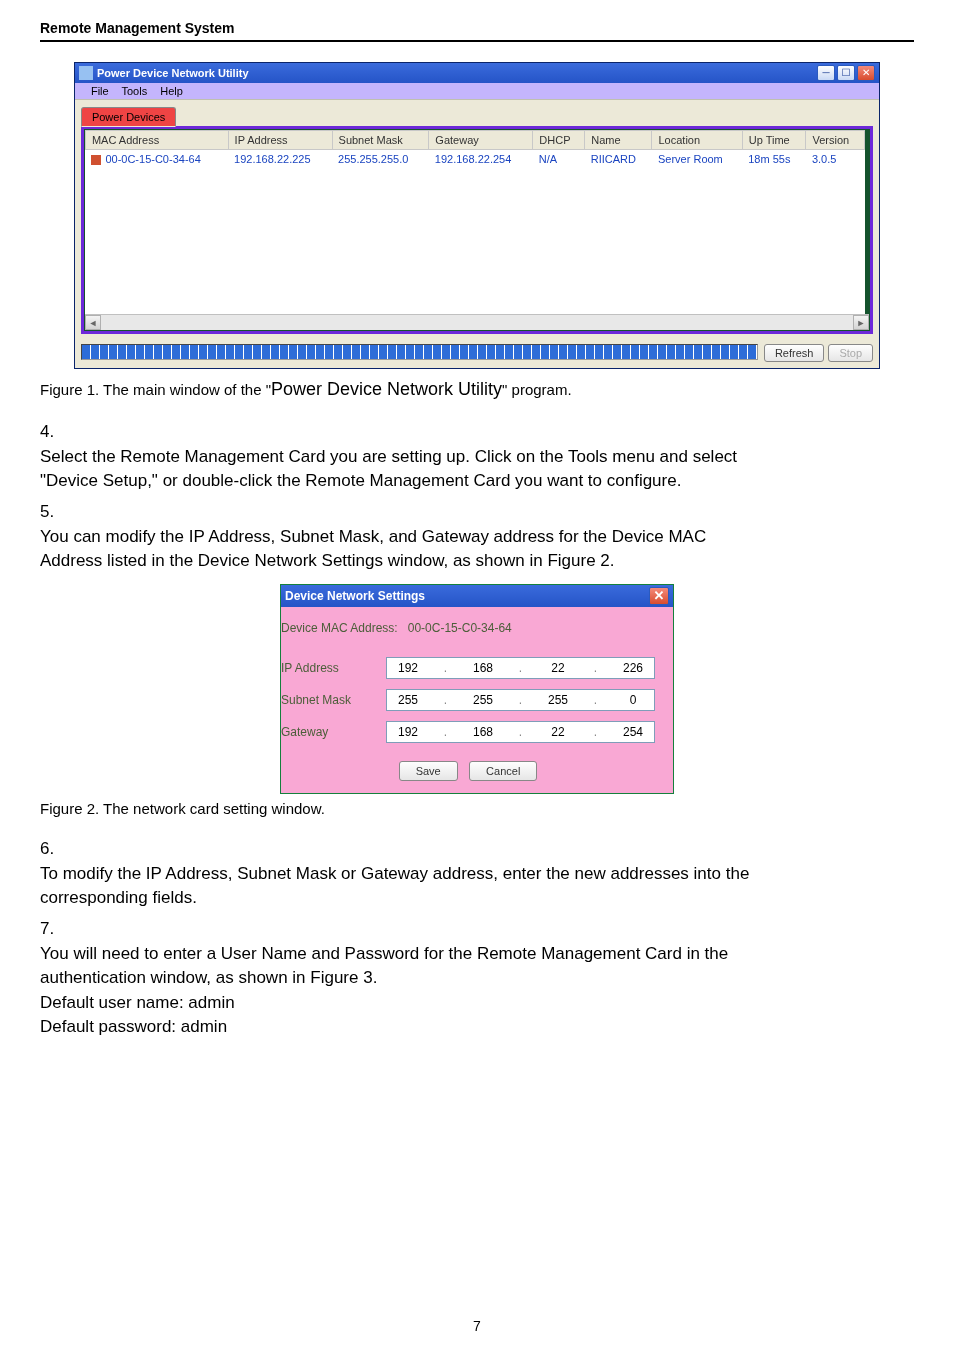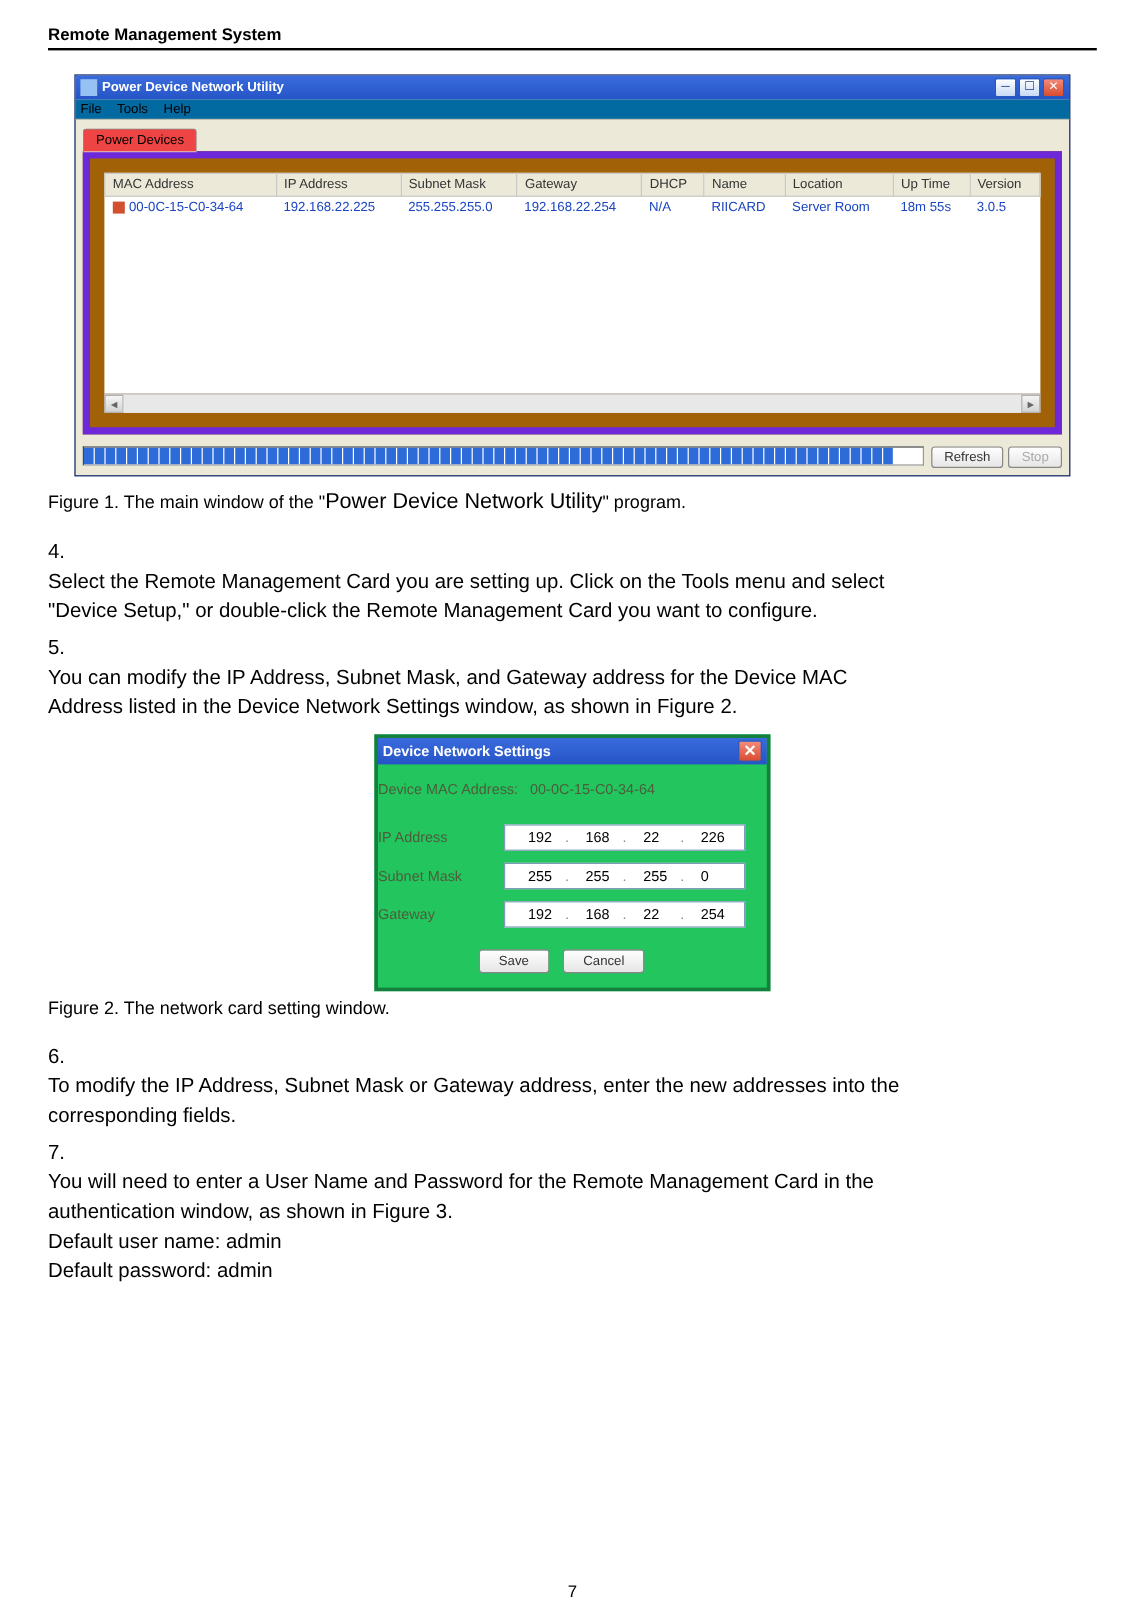--- a/index.html
+++ b/index.html
@@ -52,41 +52,41 @@
     border-radius: 2px;
     margin-left: 2px;
     display: inline-flex;
     align-items: center; justify-content: center;
     font-size: 10px;
     color: #1c3f94;
     line-height: 1;
   }
   .tb-btn.close { background: linear-gradient(to bottom, #f48a7a, #d84c2f); color: #fff; }
   .menubar {
-    background: #0369a1;
-    padding: 2px 4px;
+    background: #c4b5fd;
+    padding: 2px 16px;
     border-bottom: 1px solid #c0c0b0;
   }
   .menubar span { margin-right: 10px; cursor: default; }
   .tab-row { padding: 6px 6px 0 6px; }
   .tab {
     display: inline-block;
     padding: 3px 10px;
     background: #ef4444;
     border: 1px solid #888;
     border-bottom: 1px solid #ece9d8;
     border-radius: 3px 3px 0 0;
     position: relative;
     top: 1px;
   }
   .tab-panel {
     margin: 0 6px 6px 6px;
-    border: 6px solid #6d28d9;
-    background: #a16207;
-    padding: 12px;
+    border: 3px solid #6d28d9;
+    background: #14532d;
+    padding: 1px;
   }
   table.devices {
     width: 780px;
     border-collapse: collapse;
     background: #fff;
     font-size: 11px;
   }
   table.devices th {
     background: #ece9d8;
     border: 1px solid #c8c8c8;
@@ -159,46 +159,46 @@
   .body-text {
     font-size: 17px;
     line-height: 1.45;
   }
   .body-text .item { margin-bottom: 6px; }
   .numcol { display: inline-block; width: 22px; vertical-align: top; }
   .txtcol { display: inline-block; width: calc(100% - 26px); vertical-align: top; }
 
   .dlg {
     display: inline-block;
-    width: 330px;
+    width: 394px;
     text-align: left;
-    border: 3px solid #15803d;
+    border: 1px solid #15803d;
     font-family: Tahoma, sans-serif;
     font-size: 12px;
-    background: #22c55e;
+    background: #f9a8d4;
   }
   .dlg .titlebar { height: 22px; }
   .dlg-body { padding: 14px 18px 12px 0; color: #4c5e3a; }
   .dlg-label-row { margin-bottom: 22px; }
   .dlg-field-row {
     display: flex;
     align-items: center;
     margin-bottom: 10px;
   }
   .dlg-field-row .lbl { width: 105px; }
   .ipbox {
     flex: 1;
     background: #fff;
     border: 1px solid #7f9db9;
     padding: 3px 6px;
     display: flex;
     justify-content: space-between;
     color: #000;
   }
-  .ipbox .oct { width: 30px; text-align: left; margin-left: 13px; }
+  .ipbox .oct { width: 30px; text-align: center; }
   .ipbox .dot { color: #888; }
   .dlg-buttons { text-align: center; padding-top: 8px; }
   .dlg-buttons .btn { padding: 3px 16px; margin: 0 4px; }
 
   .pagenum {
     position: absolute;
     left: 0; right: 0;
     text-align: center;
     bottom: 16px;
     font-size: 14px;

